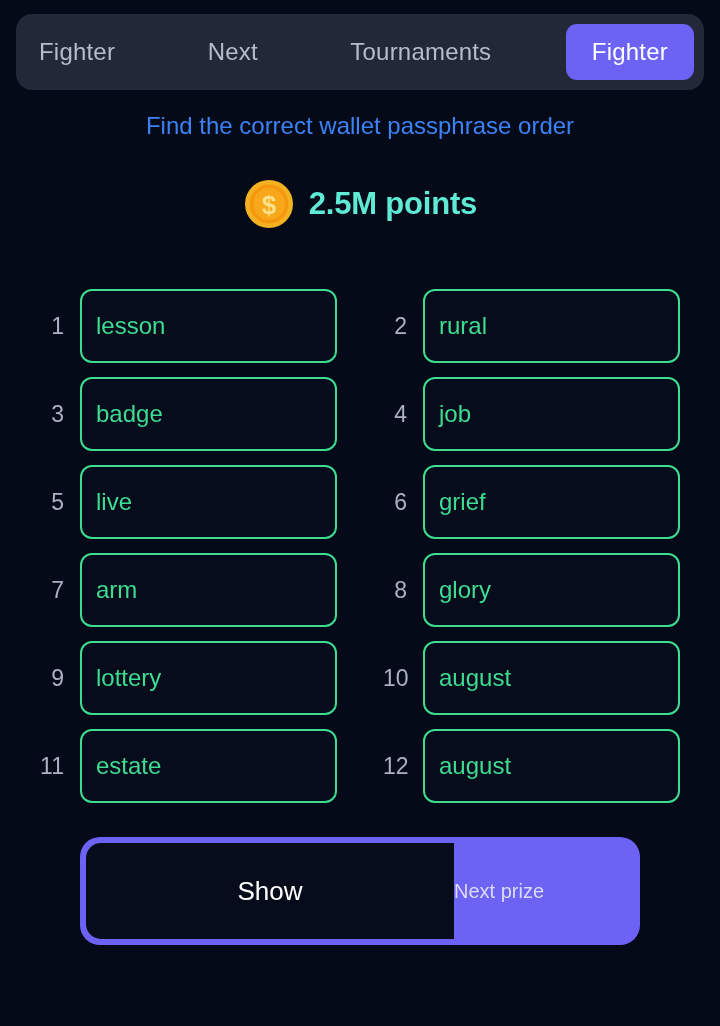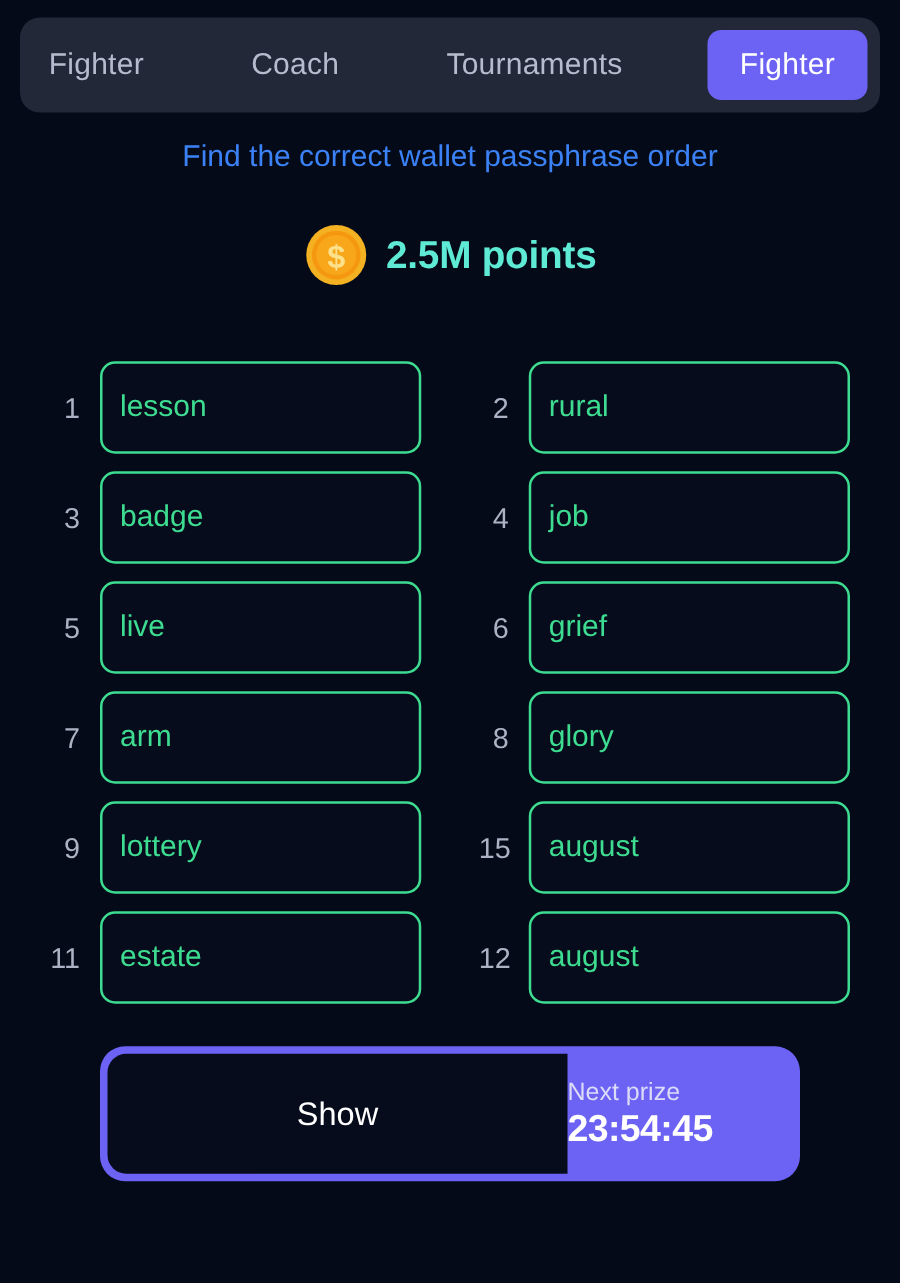--- a/index.html
+++ b/index.html
@@ -189,21 +189,21 @@
     letter-spacing: -0.5px;
   }
 </style>
 </head>
 <body>
 
 <div id="app">
 
   <nav class="navbar">
     <button class="nav-tab">Fighter</button>
-    <button class="nav-tab">Coach</button>
+    <button class="nav-tab">Next</button>
     <button class="nav-tab">Tournaments</button>
     <button class="nav-tab active">Fighter</button>
   </nav>
 
   <div class="subtitle">Find the correct wallet passphrase order</div>
 
   <div class="points-row">
     <span>
       <svg class="coin-icon" viewBox="0 0 52 52" xmlns="http://www.w3.org/2000/svg">
         <circle cx="26" cy="26" r="24" fill="#f4b223"></circle>
@@ -274,21 +274,21 @@
     </div>
 
     <div class="word-cell">
       <span class="word-index">9</span>
       <div class="word-box">
         <span class="word-text">lottery</span>
       </div>
     </div>
 
     <div class="word-cell">
-      <span class="word-index">15</span>
+      <span class="word-index">10</span>
       <div class="word-box">
         <span class="word-text">august</span>
       </div>
     </div>
 
     <div class="word-cell">
       <span class="word-index">11</span>
       <div class="word-box">
         <span class="word-text">estate</span>
       </div>
@@ -302,17 +302,16 @@
     </div>
 
   </div>
 
   <div class="action-bar">
     <div class="show-button">
       <span class="show-label">Show</span>
     </div>
     <div class="prize-panel">
       <span class="prize-label">Next prize</span>
-      <span class="prize-timer">23:54:45</span>
     </div>
   </div>
 
 </div>
 
 </body></html>

